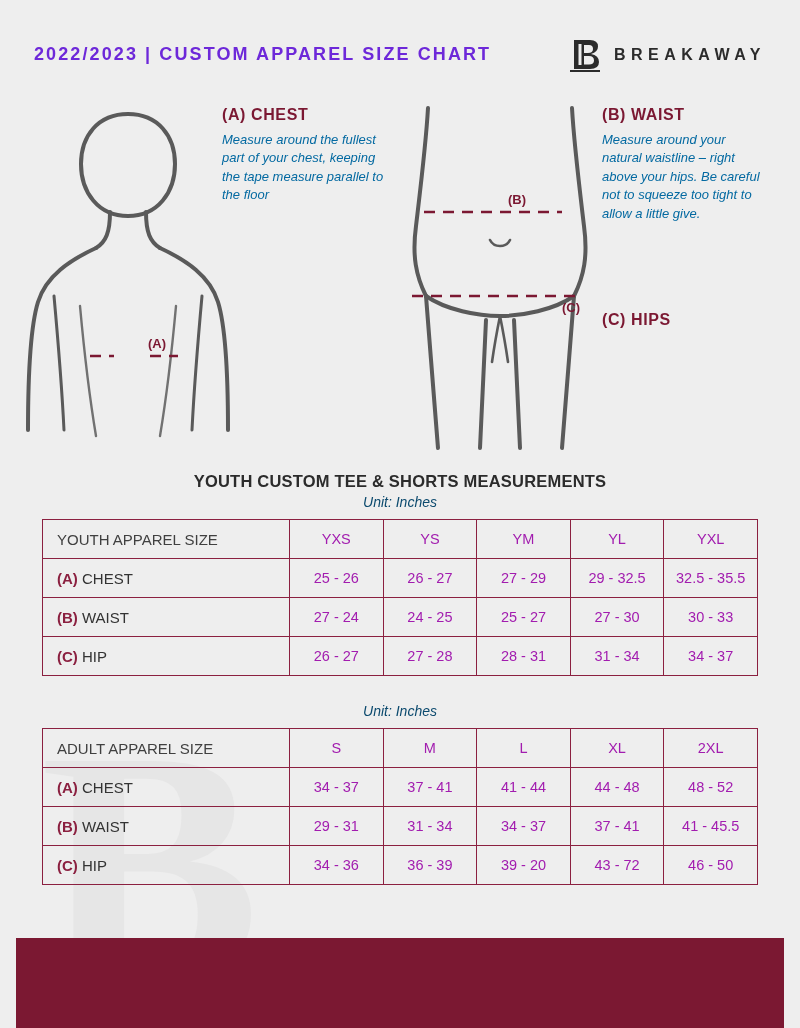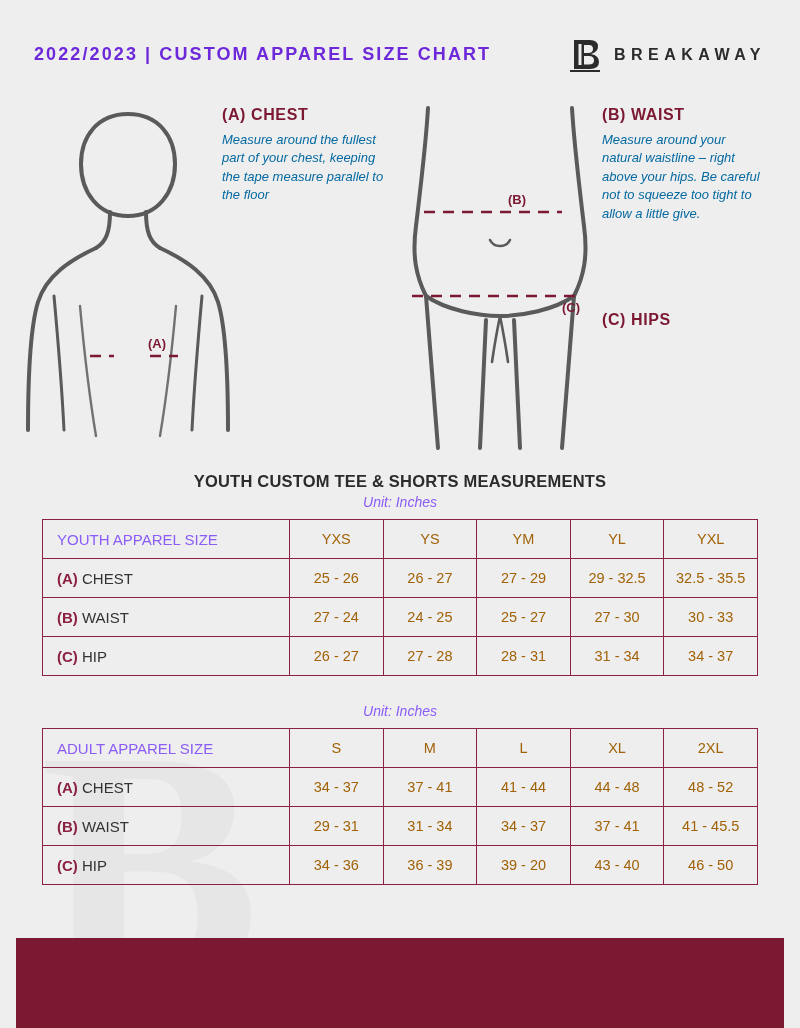--- a/index.html
+++ b/index.html
@@ -115,53 +115,53 @@
     text-align: center;
     font-size: 16.5px;
     font-weight: bold;
     color: #2b2b2b;
     letter-spacing: 0.2px;
   }
   .tbl-unit {
     text-align: center;
     font-size: 14px;
     font-style: italic;
-    color: #8b5cf6;
+    color: #0c4a6e;
     margin-top: 3px;
     margin-bottom: 9px;
   }
 
   table {
     border-collapse: collapse;
     width: 716px;
     table-layout: fixed;
   }
   table tr th, table tr td {
     border: 1px solid #8b2040;
     height: 38px;
     font-size: 14.5px;
     text-align: center;
-    color: #a16207;
+    color: #a21caf;
     font-weight: normal;
     padding: 0;
   }
   table tr th:first-child, table tr td:first-child {
     text-align: left;
     padding-left: 14px;
     width: 232px;
   }
   thead th {
     font-size: 15px;
     font-weight: bold;
     color: #2b2b2b;
   }
   thead th:first-child {
     font-weight: normal;
     font-size: 15px;
-    color: #8b5cf6;
+    color: #404040;
   }
   tbody td:first-child {
     font-size: 15px;
     color: #333;
   }
   .lbl {
     color: #8b2040;
     font-weight: bold;
   }
 
@@ -335,21 +335,21 @@
           <td>31 - 34</td>
           <td>34 - 37</td>
           <td>37 - 41</td>
           <td>41 - 45.5</td>
         </tr>
         <tr>
           <td><span class="lbl">(C)</span> <span>HIP</span></td>
           <td>34 - 36</td>
           <td>36 - 39</td>
           <td>39 - 20</td>
-          <td>43 - 40</td>
+          <td>43 - 72</td>
           <td>46 - 50</td>
         </tr>
       </tbody>
     </table>
   </div>
 
   <div class="footer-bar"></div>
 </div>
 
 </body></html>

